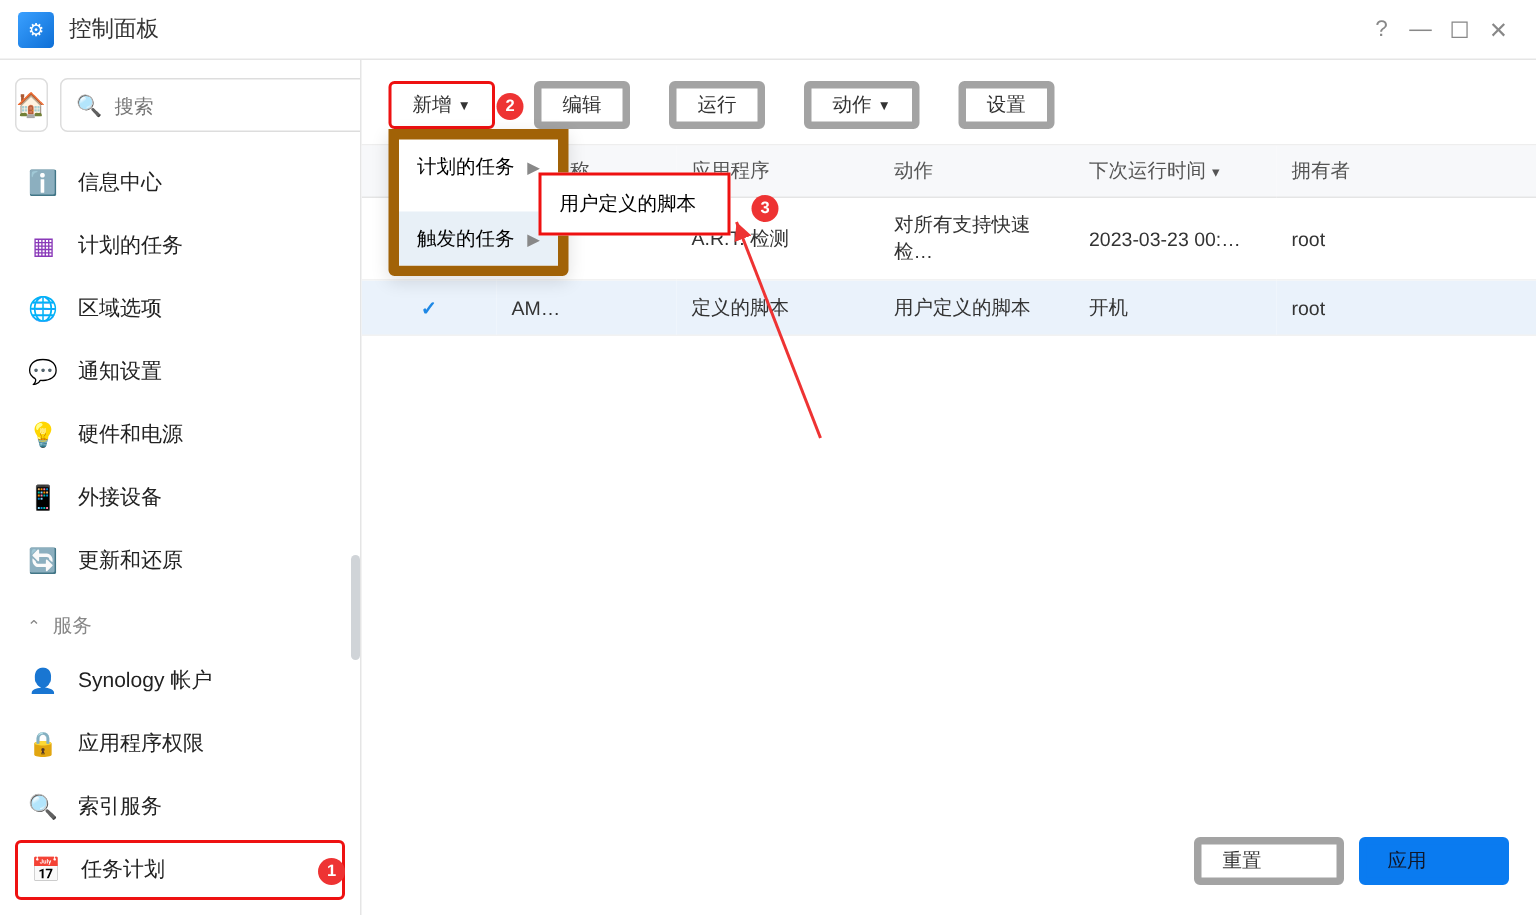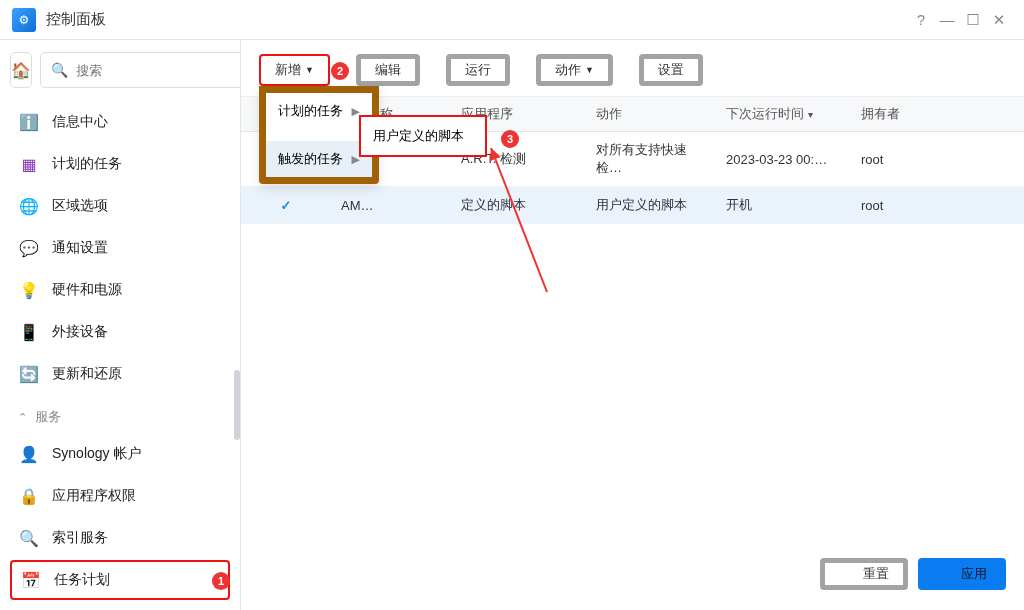--- a/index.html
+++ b/index.html
@@ -62,21 +62,21 @@
 .chk-mark { color: #1e88e5; font-weight: bold; }
 th.col-en, td.col-en { width: 90px; }
 th.col-name, td.col-name { width: 120px; }
 th.col-app, td.col-app { width: 135px; }
 th.col-act, td.col-act { width: 130px; }
 th.col-next, td.col-next { width: 135px; }
 
 .footer { padding: 10px 18px 20px; display: flex; justify-content: flex-end; align-items: center; gap: 10px; border-top: none; }
 .count-row { display: flex; justify-content: flex-end; align-items: center; padding: 10px 22px; gap: 14px; font-size: 13px; color: #333; }
 .reload-icon { color: #0a6fd6; font-size: 16px; cursor: pointer; }
-.btn.wide { width: 88px; justify-content: flex-end; }
+.btn.wide { width: 100px; justify-content: flex-start; }
 .btn.primary { background: #0a7bf0; color: #0f172a; border-color: #0a7bf0; }
 
 </style>
 </head>
 <body>
 
 <div class="titlebar">
   <div class="app-icon">
       <span>⚙</span>
     </div>

